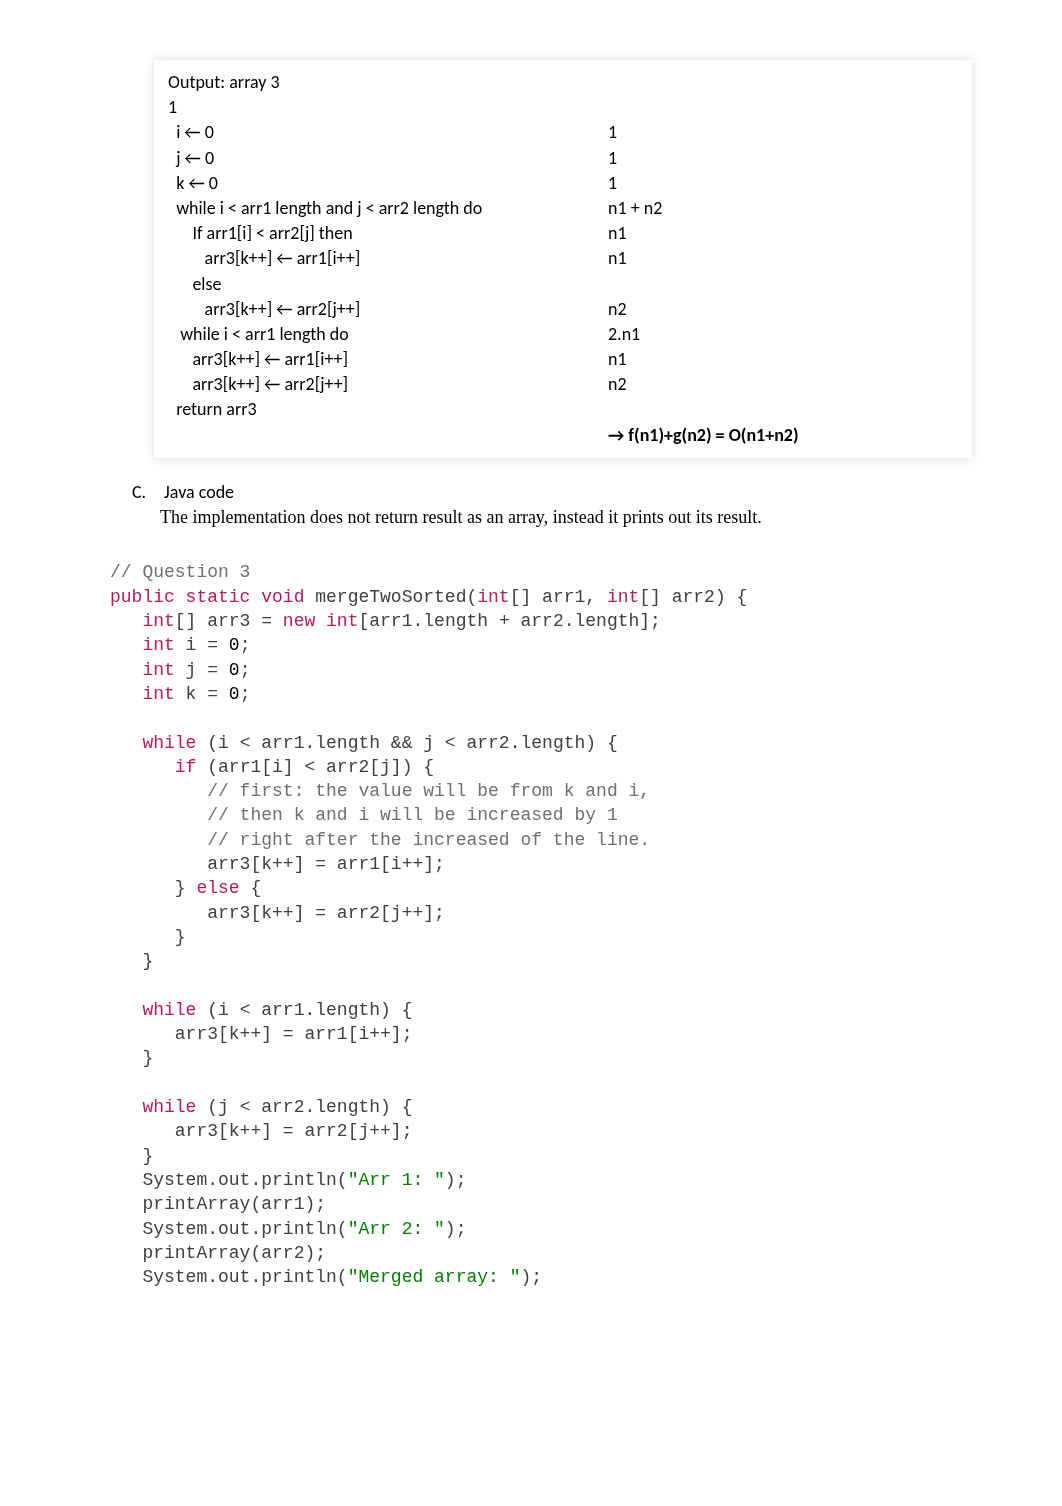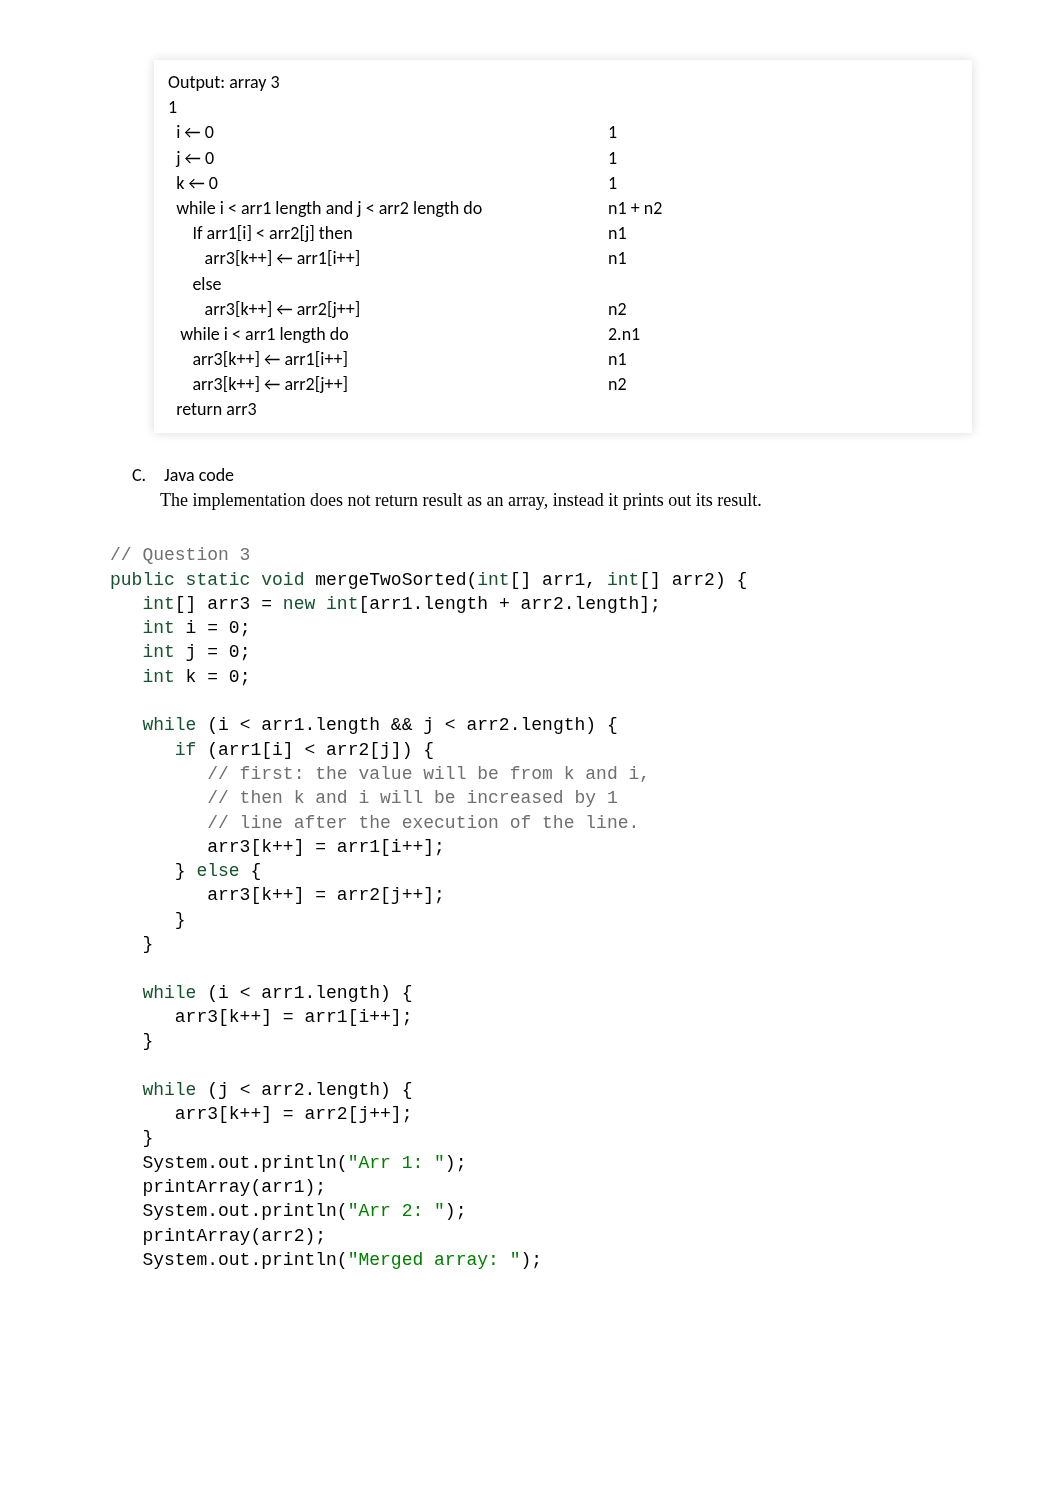--- a/index.html
+++ b/index.html
@@ -13,21 +13,21 @@
     width: 1062px;
   }
   .page {
     padding: 60px 90px 40px 90px;
   }
   .pseudo-box {
     background: #ffffff;
     box-shadow: 0 0 10px rgba(0,0,0,0.15);
     padding: 10px 14px;
     margin-left: 64px;
-    margin-bottom: 30px;
+    margin-bottom: 22px;
   }
   .pseudo-row {
     display: flex;
     font-family: Calibri, "Segoe UI", Arial, sans-serif;
   }
   .pseudo-left {
     width: 440px;
     white-space: pre;
   }
   .pseudo-right {
@@ -47,24 +47,24 @@
   }
   .code {
     font-family: Consolas, "Courier New", monospace;
     font-size: 18px;
     line-height: 1.35;
     white-space: pre;
     margin-left: 20px;
     margin-top: 6px;
   }
   .c-comment { color: #707070; text-align: center; }
-  .c-kw { color: #14532d; }
+  .c-kw { color: #be185d; }
   .c-num { color: #000000; }
   .c-str { color: #008000; }
-  .c-plain { color: #000000; }
+  .c-plain { color: #404040; }
   .arrow { font-weight: bold; }
 </style>
 </head>
 <body>
 
 <div class="page">
 
   <div class="pseudo-box">
     <div class="pseudo-row">
         <span class="pseudo-left">Output: array 3</span>
@@ -114,41 +114,45 @@
         <span class="pseudo-right">n1</span>
       </div>
     <div class="pseudo-row">
         <span class="pseudo-left">      arr3[k++] ← arr2[j++]</span>
         <span class="pseudo-right">n2</span>
       </div>
     <div class="pseudo-row">
         <span class="pseudo-left">  return arr3</span>
         <span class="pseudo-right"></span>
       </div>
+    <div class="pseudo-row">
+        <span class="pseudo-left"></span>
+        <span class="pseudo-right arrow">→ f(n1)+g(n2) = O(n1+n2)</span>
+      </div>
   </div>
 
   <div class="section-c">
     <span class="label">C.</span>
     <span>Java code</span>
   </div>
   <div class="section-desc">The implementation does not return result as an array, instead it prints out its result.</div>
 
   <div class="code">
 <span class="c-comment">// Question 3</span>
 <span class="c-kw">public static void</span><span class="c-plain"> mergeTwoSorted(</span><span class="c-kw">int</span><span class="c-plain">[] arr1, </span><span class="c-kw">int</span><span class="c-plain">[] arr2) {</span>
 <span class="c-kw">   int</span><span class="c-plain">[] arr3 = </span><span class="c-kw">new int</span><span class="c-plain">[arr1.length + arr2.length];</span>
 <span class="c-kw">   int</span><span class="c-plain"> i = </span><span class="c-num">0</span><span class="c-plain">;</span>
 <span class="c-kw">   int</span><span class="c-plain"> j = </span><span class="c-num">0</span><span class="c-plain">;</span>
 <span class="c-kw">   int</span><span class="c-plain"> k = </span><span class="c-num">0</span><span class="c-plain">;</span>
 <span></span>
 <span class="c-kw">   while</span><span class="c-plain"> (i &lt; arr1.length &amp;&amp; j &lt; arr2.length) {</span>
 <span class="c-kw">      if</span><span class="c-plain"> (arr1[i] &lt; arr2[j]) {</span>
 <span class="c-comment">         // first: the value will be from k and i,</span>
 <span class="c-comment">         // then k and i will be increased by 1</span>
-<span class="c-comment">         // line after the execution of the line.</span>
+<span class="c-comment">         // right after the increased of the line.</span>
 <span class="c-plain">         arr3[k++] = arr1[i++];</span>
 <span class="c-plain">      } </span><span class="c-kw">else</span><span class="c-plain"> {</span>
 <span class="c-plain">         arr3[k++] = arr2[j++];</span>
 <span class="c-plain">      }</span>
 <span class="c-plain">   }</span>
 <span></span>
 <span class="c-kw">   while</span><span class="c-plain"> (i &lt; arr1.length) {</span>
 <span class="c-plain">      arr3[k++] = arr1[i++];</span>
 <span class="c-plain">   }</span>
 <span></span>

